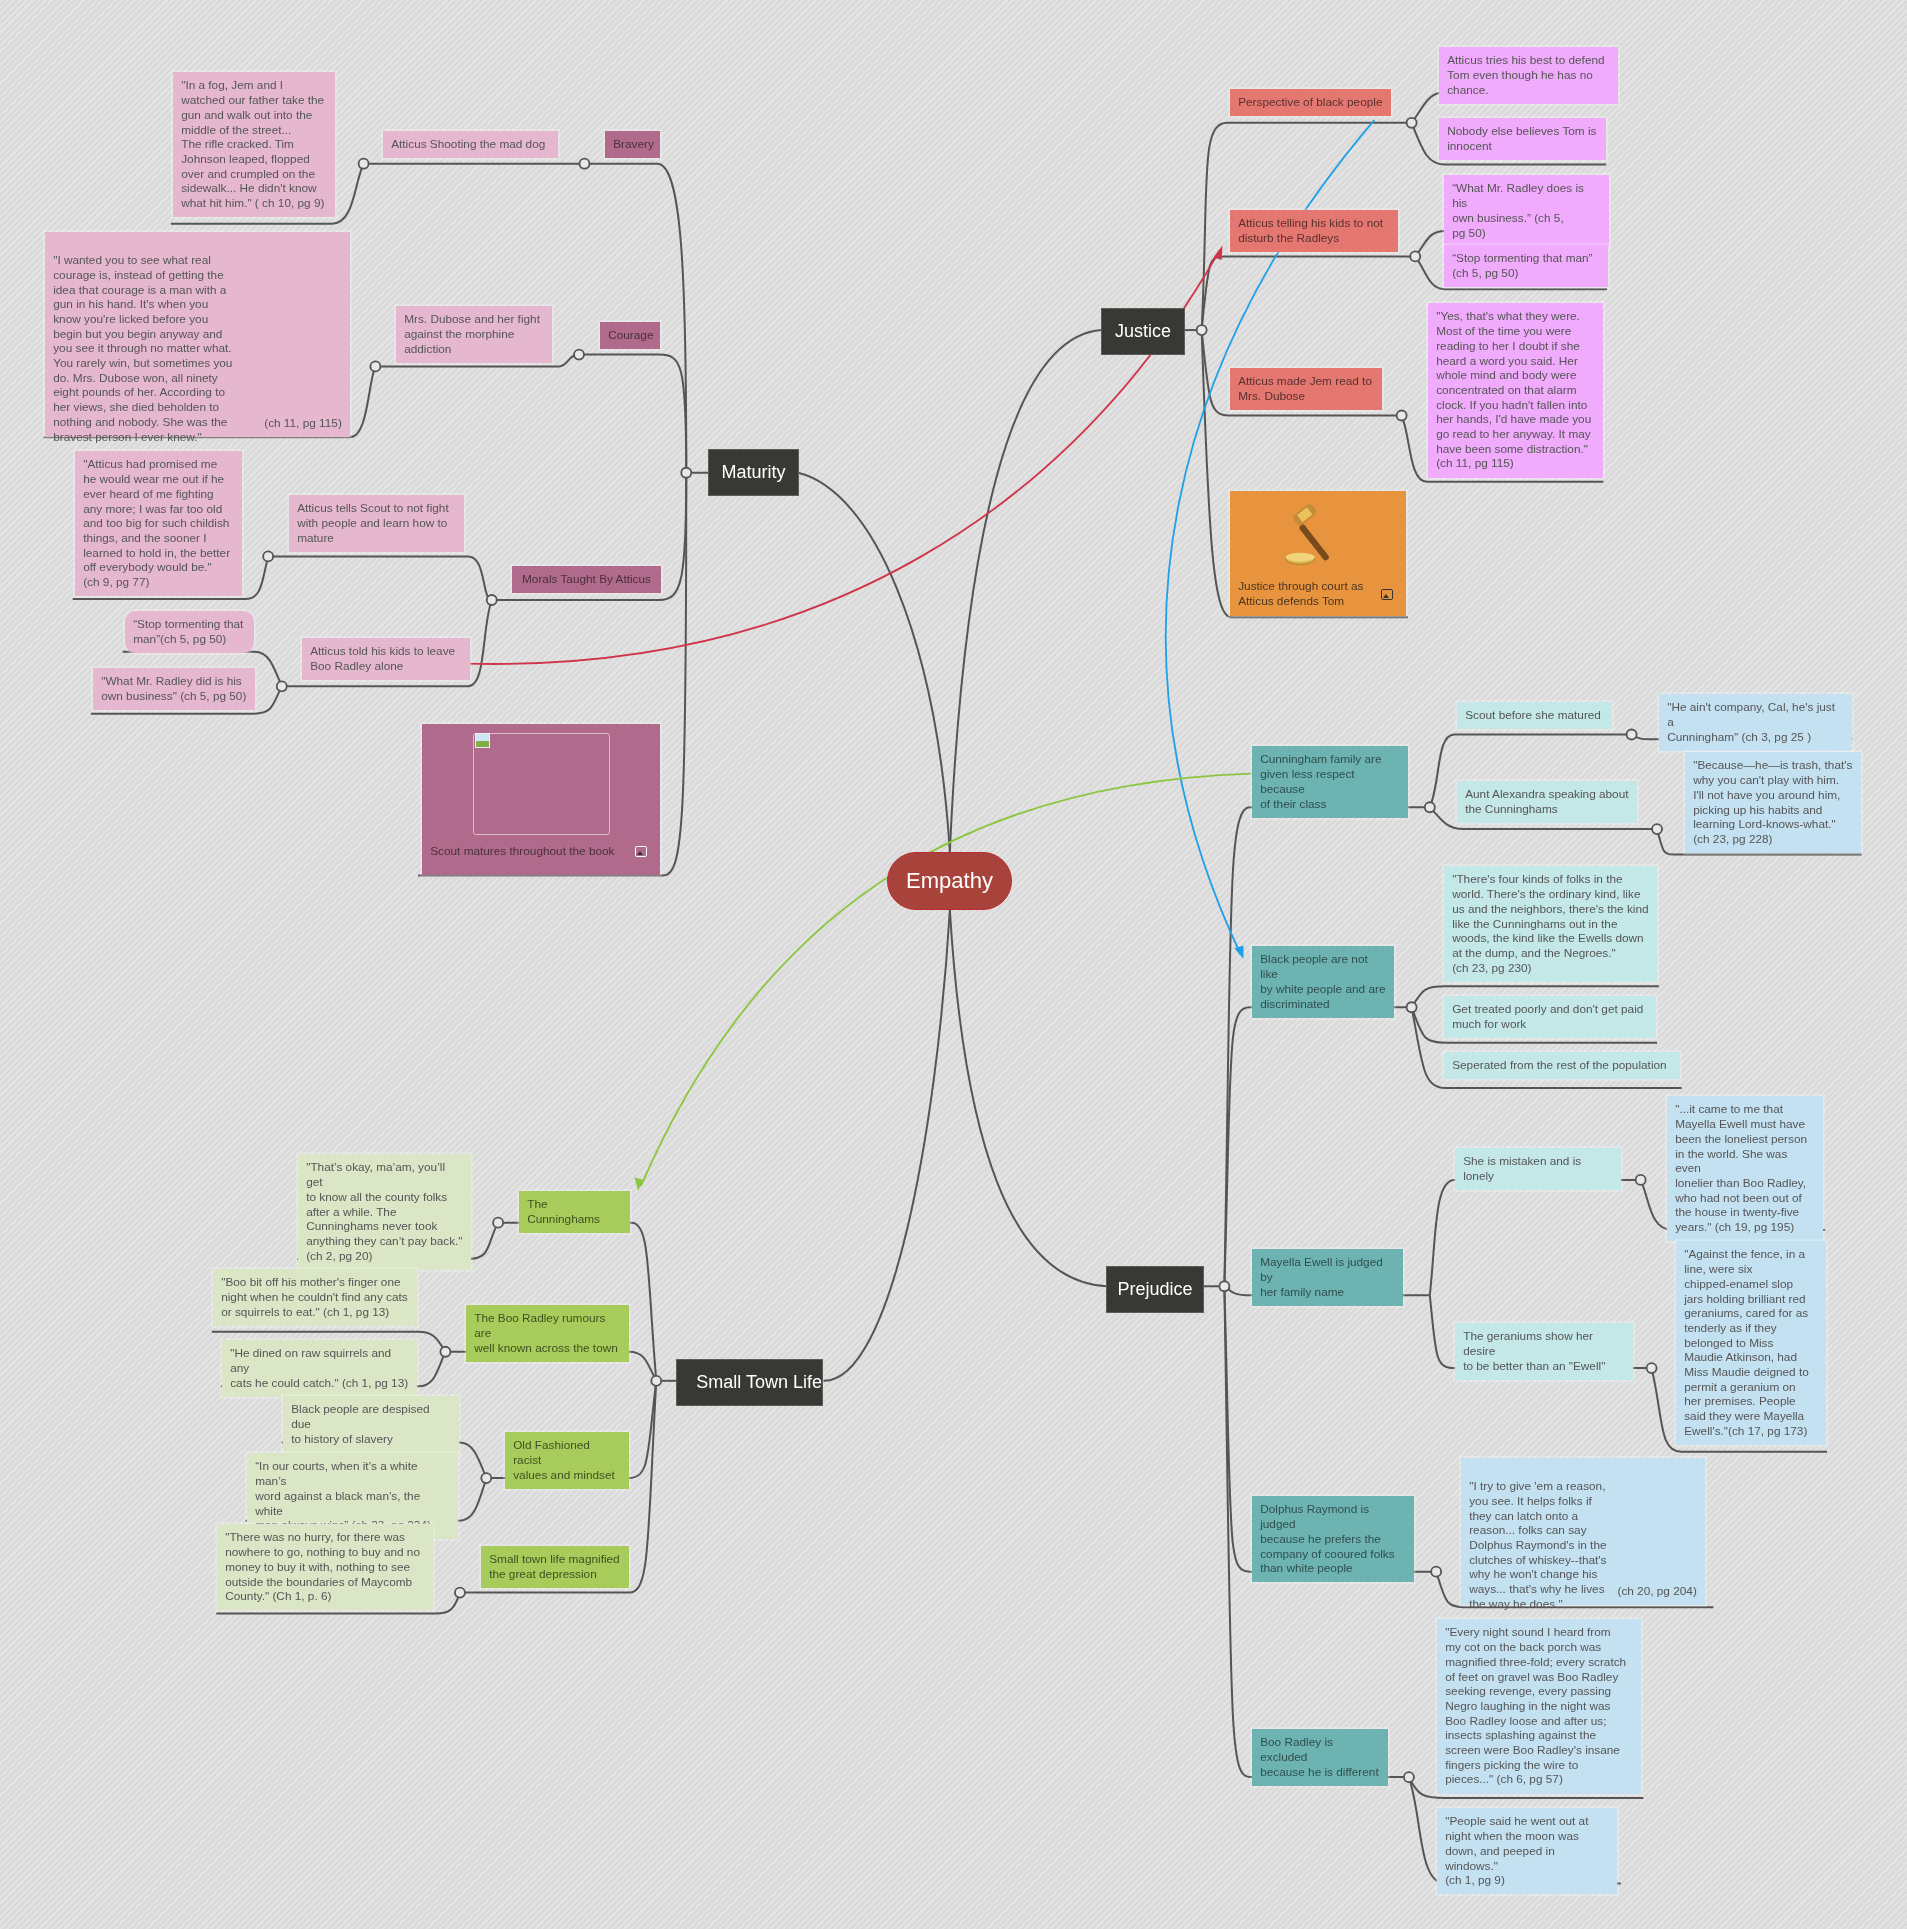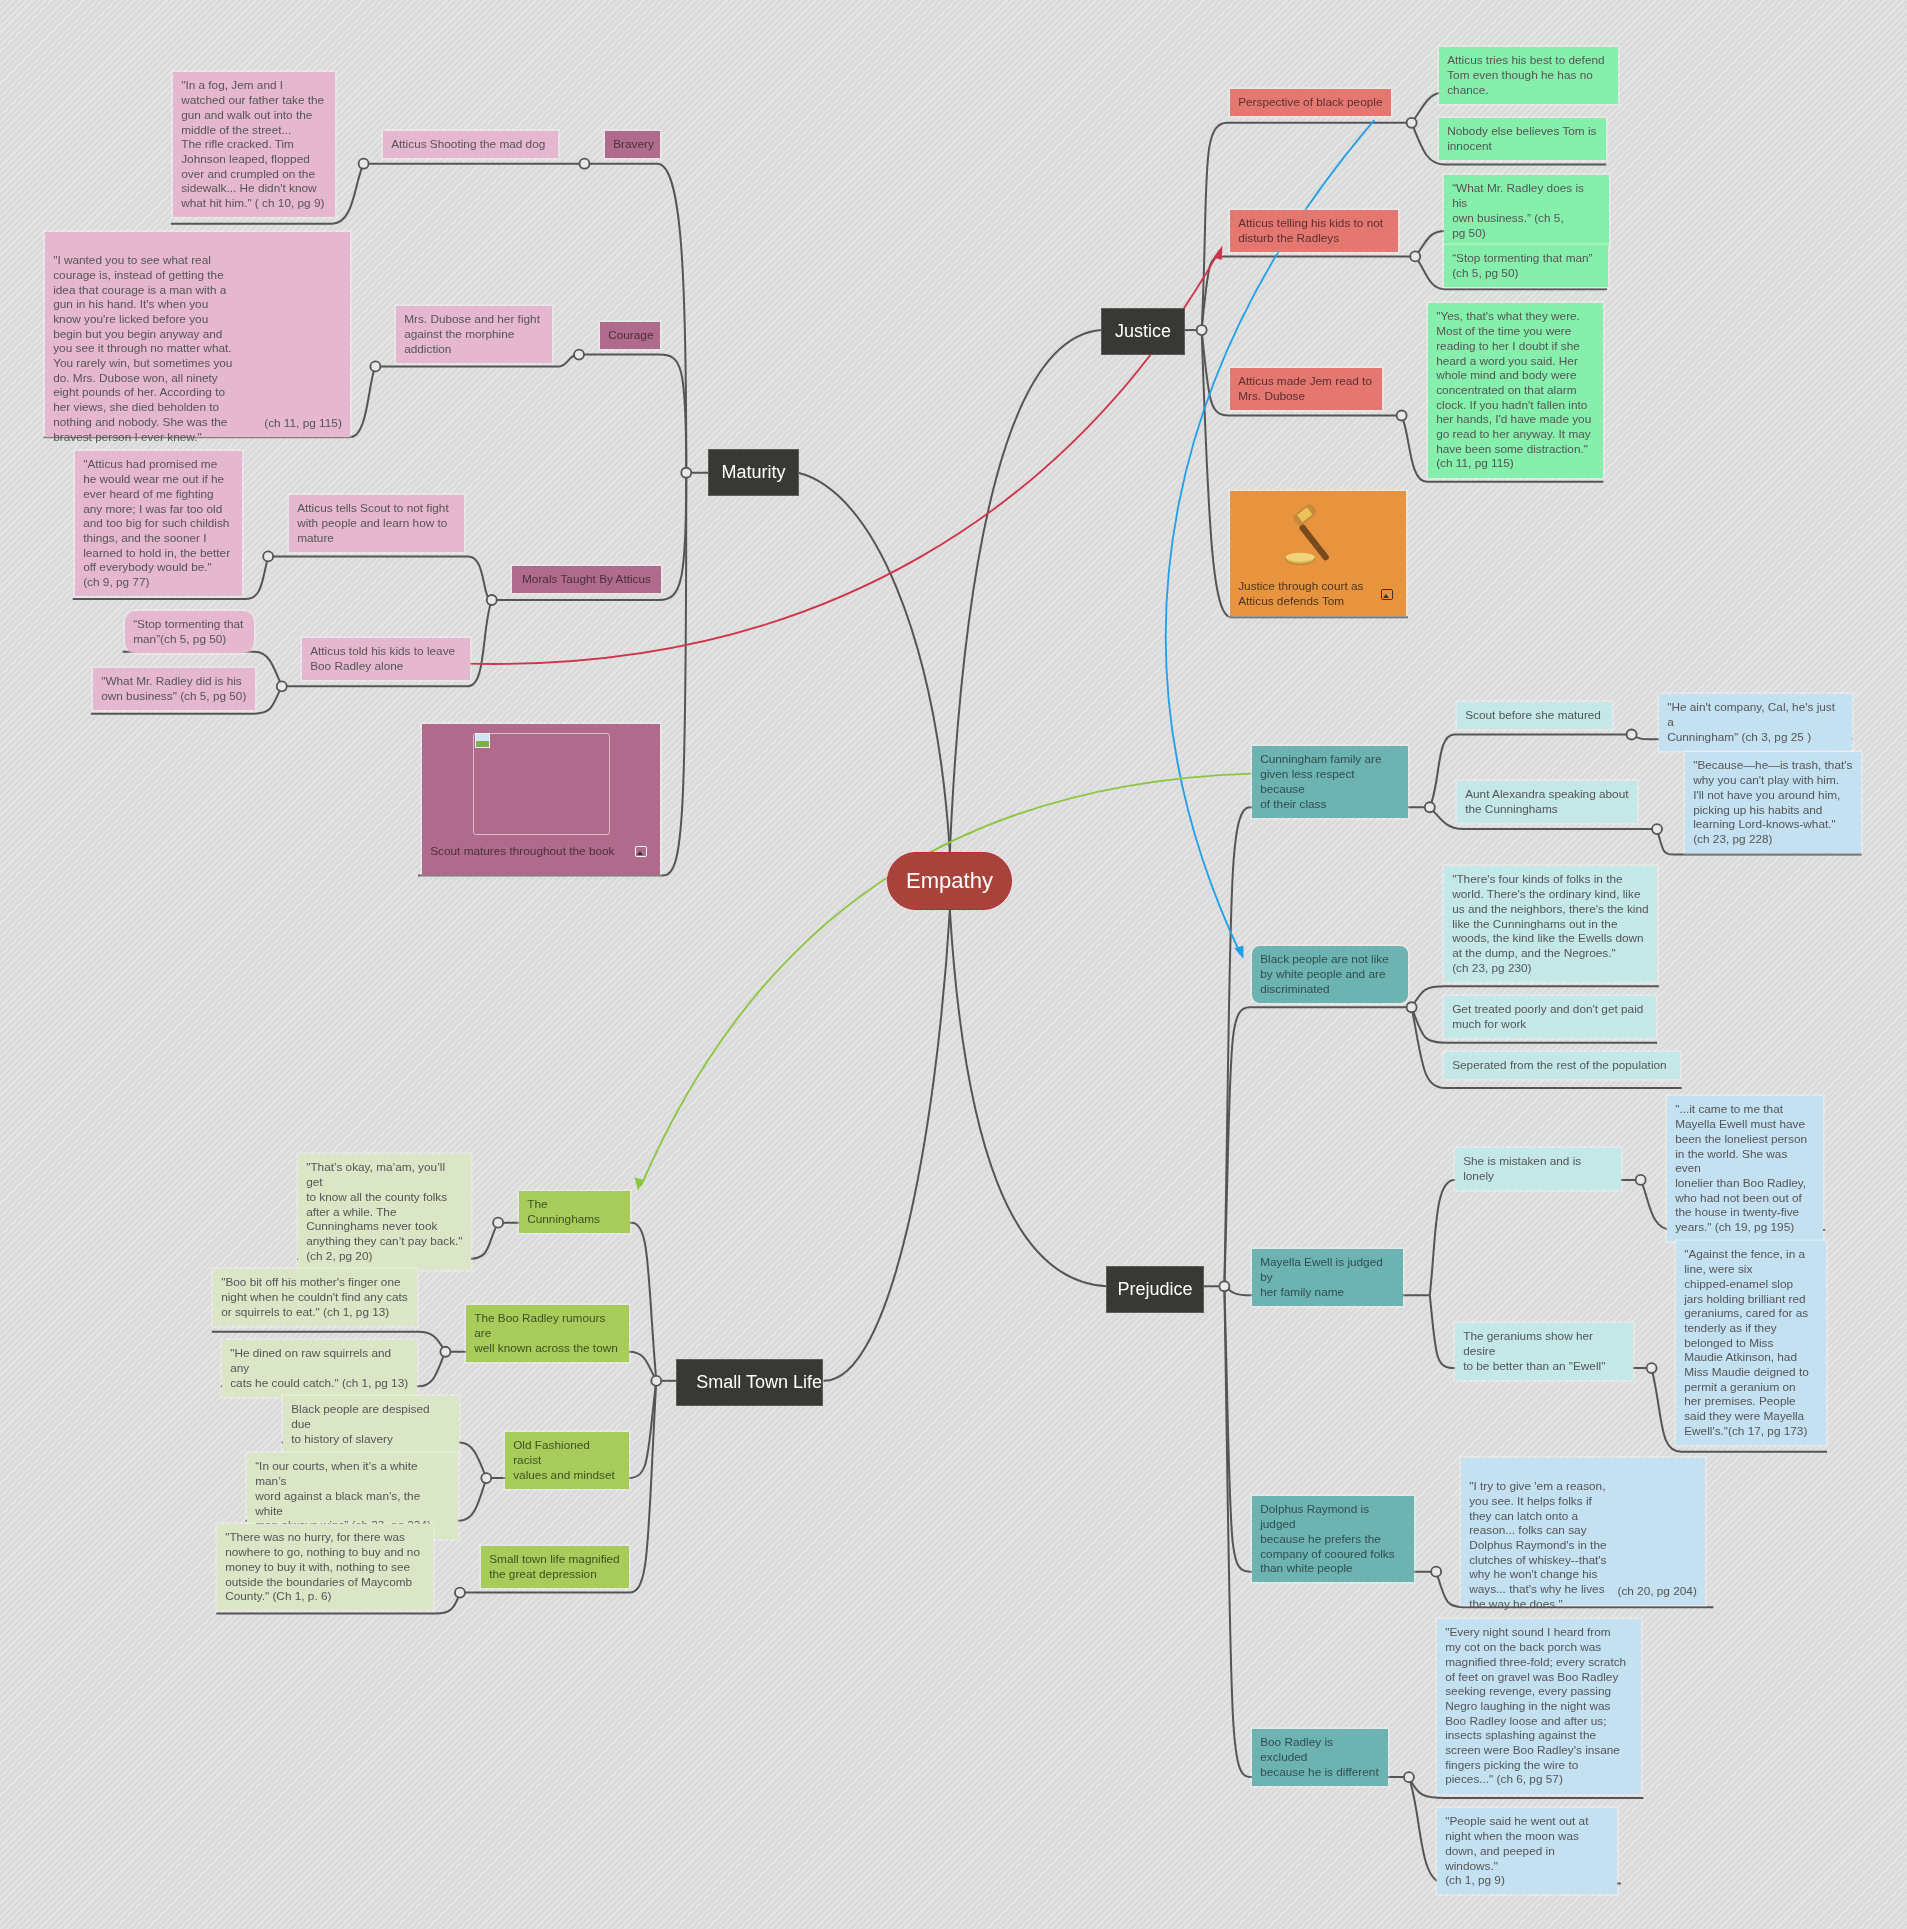--- a/index.html
+++ b/index.html
@@ -23,21 +23,21 @@
       display: flex; align-items: center; justify-content: center;
     }
     .central {
       position: absolute; left: 887px; top: 852px; width: 125px; height: 58px;
       background: #a8433b; border: 1.8px solid #c02a34; border-radius: 31px; box-sizing: border-box;
       color: #fff; font-size: 22px; display: flex; align-items: center; justify-content: center;
     }
     .pink-dark { background: #b06a8c; color: #4a3040; }
     .pink { background: #e6b8d0; }
     .red { background: #e4776f; color: #5a3030; }
-    .rose { background: #86efac; }
+    .rose { background: #f0abfc; }
     .orange { background: #e8943f; color: #4a3520; }
     .teal { background: #6db3b1; color: #2f4f4e; }
     .aqua { background: #c4e8e8; }
     .blue { background: #c4e1f2; }
     .lime { background: #a7cc5b; color: #3f5020; }
     .pale { background: #dae6c6; }
     .img-icon { position: absolute; width: 12.7px; height: 11px; border: 1.4px solid #333; border-radius: 1.8px; box-sizing: border-box; }
     .img-icon::after { content: ""; position: absolute; left: 0.9px; bottom: 0.9px; width: 0; height: 0;
       border-left: 3.6px solid transparent; border-right: 3.6px solid transparent; border-bottom: 4.5px solid #333; }
     .gavel { position: absolute; left: 1282px; top: 503px; width: 82px; height: 65px; }
@@ -285,21 +285,21 @@
 Cunningham"        (ch 3, pg 25 )</div>
 <div class="node aqua" style="left:1457px;top:781px;width:180px;">Aunt Alexandra speaking about
 the Cunninghams</div>
 <div class="node blue" style="left:1685px;top:752px;width:176px;">"Because—he—is trash, that's
 why you can't play with him.
 I'll not have you around him,
 picking up his habits and
 learning Lord-knows-what."
 (ch 23, pg 228)</div>
 
-<div class="node teal" style="left:1252px;top:946px;width:156px;border-radius:8px;">Black people are not like
+<div class="node teal" style="left:1252px;top:946px;width:142px;">Black people are not like
 by white people and are
 discriminated</div>
 <div class="node aqua" style="left:1444px;top:866px;width:213px;">"There's four kinds of folks in the
 world. There's the ordinary kind, like
 us and the neighbors, there's the kind
 like the Cunninghams out in the
 woods, the kind like the Ewells down
 at the dump, and the Negroes."
 (ch 23, pg 230)</div>
 <div class="node aqua" style="left:1444px;top:996px;width:212px;">Get treated poorly and don't get paid

